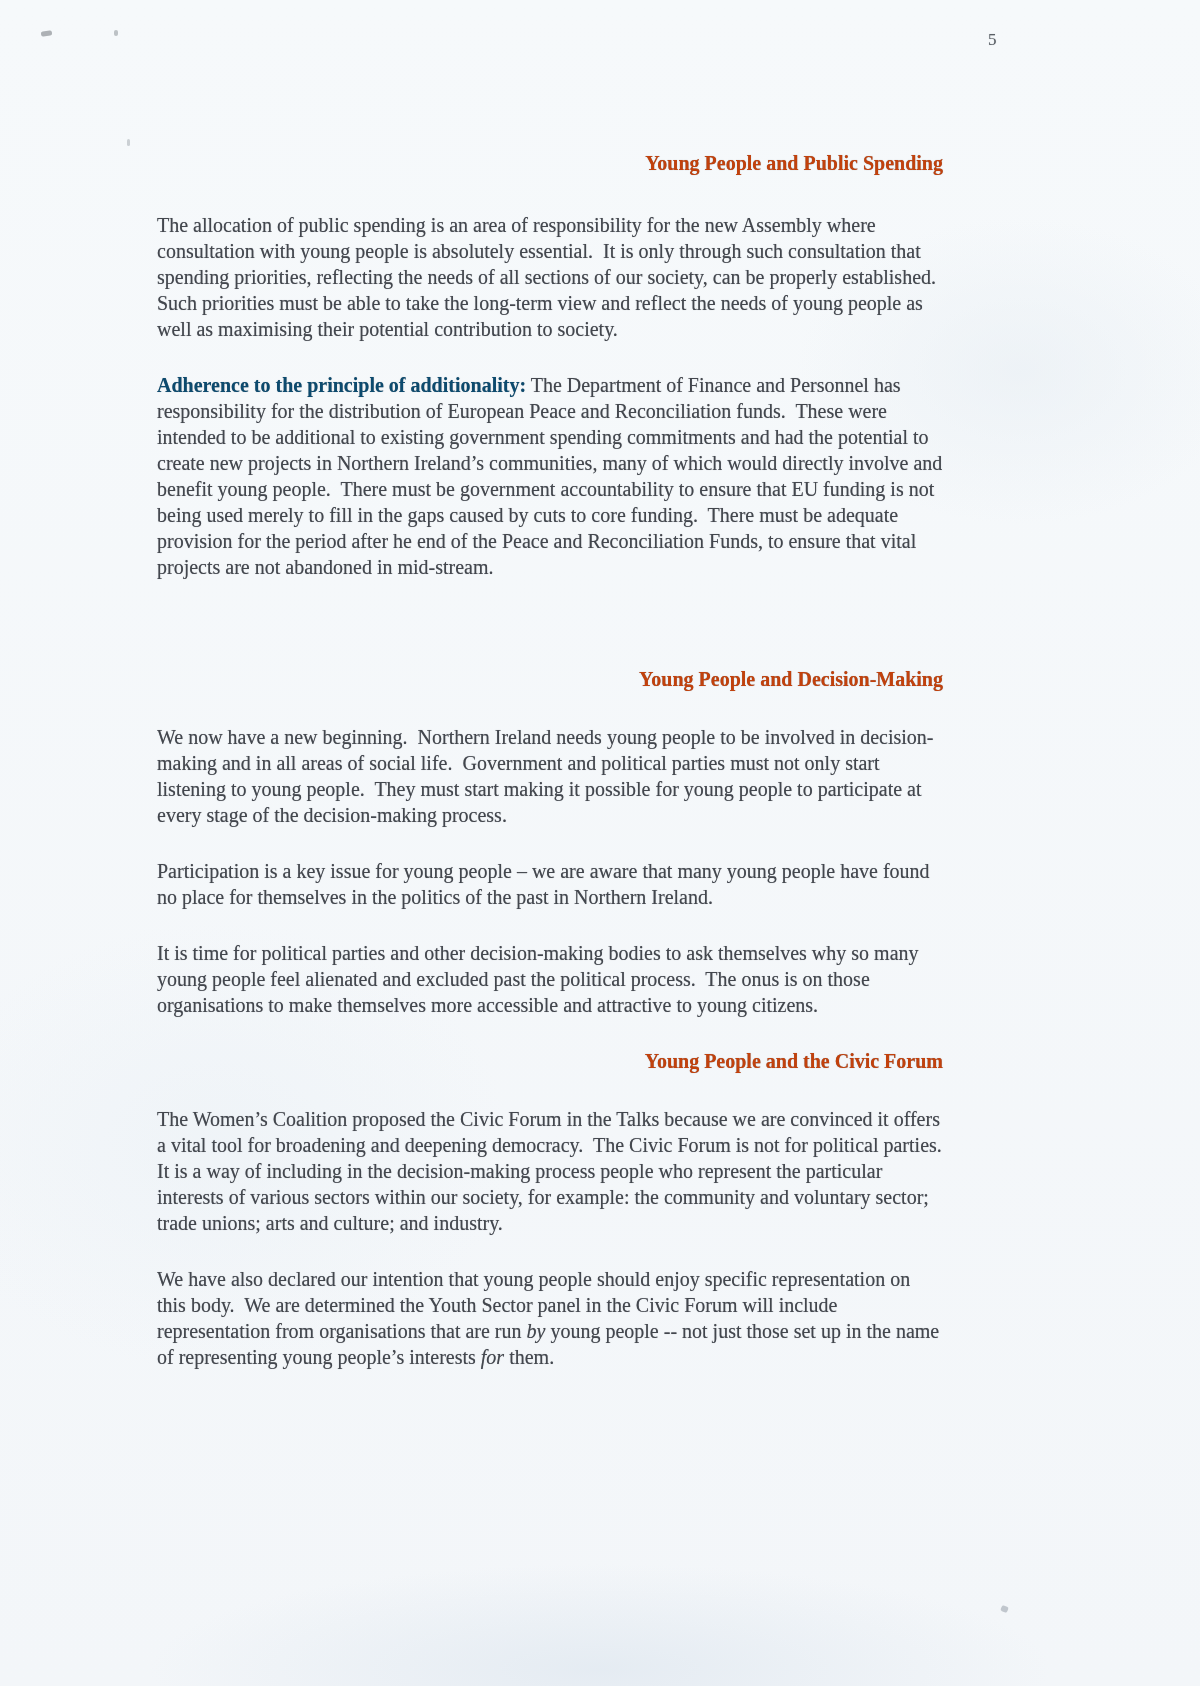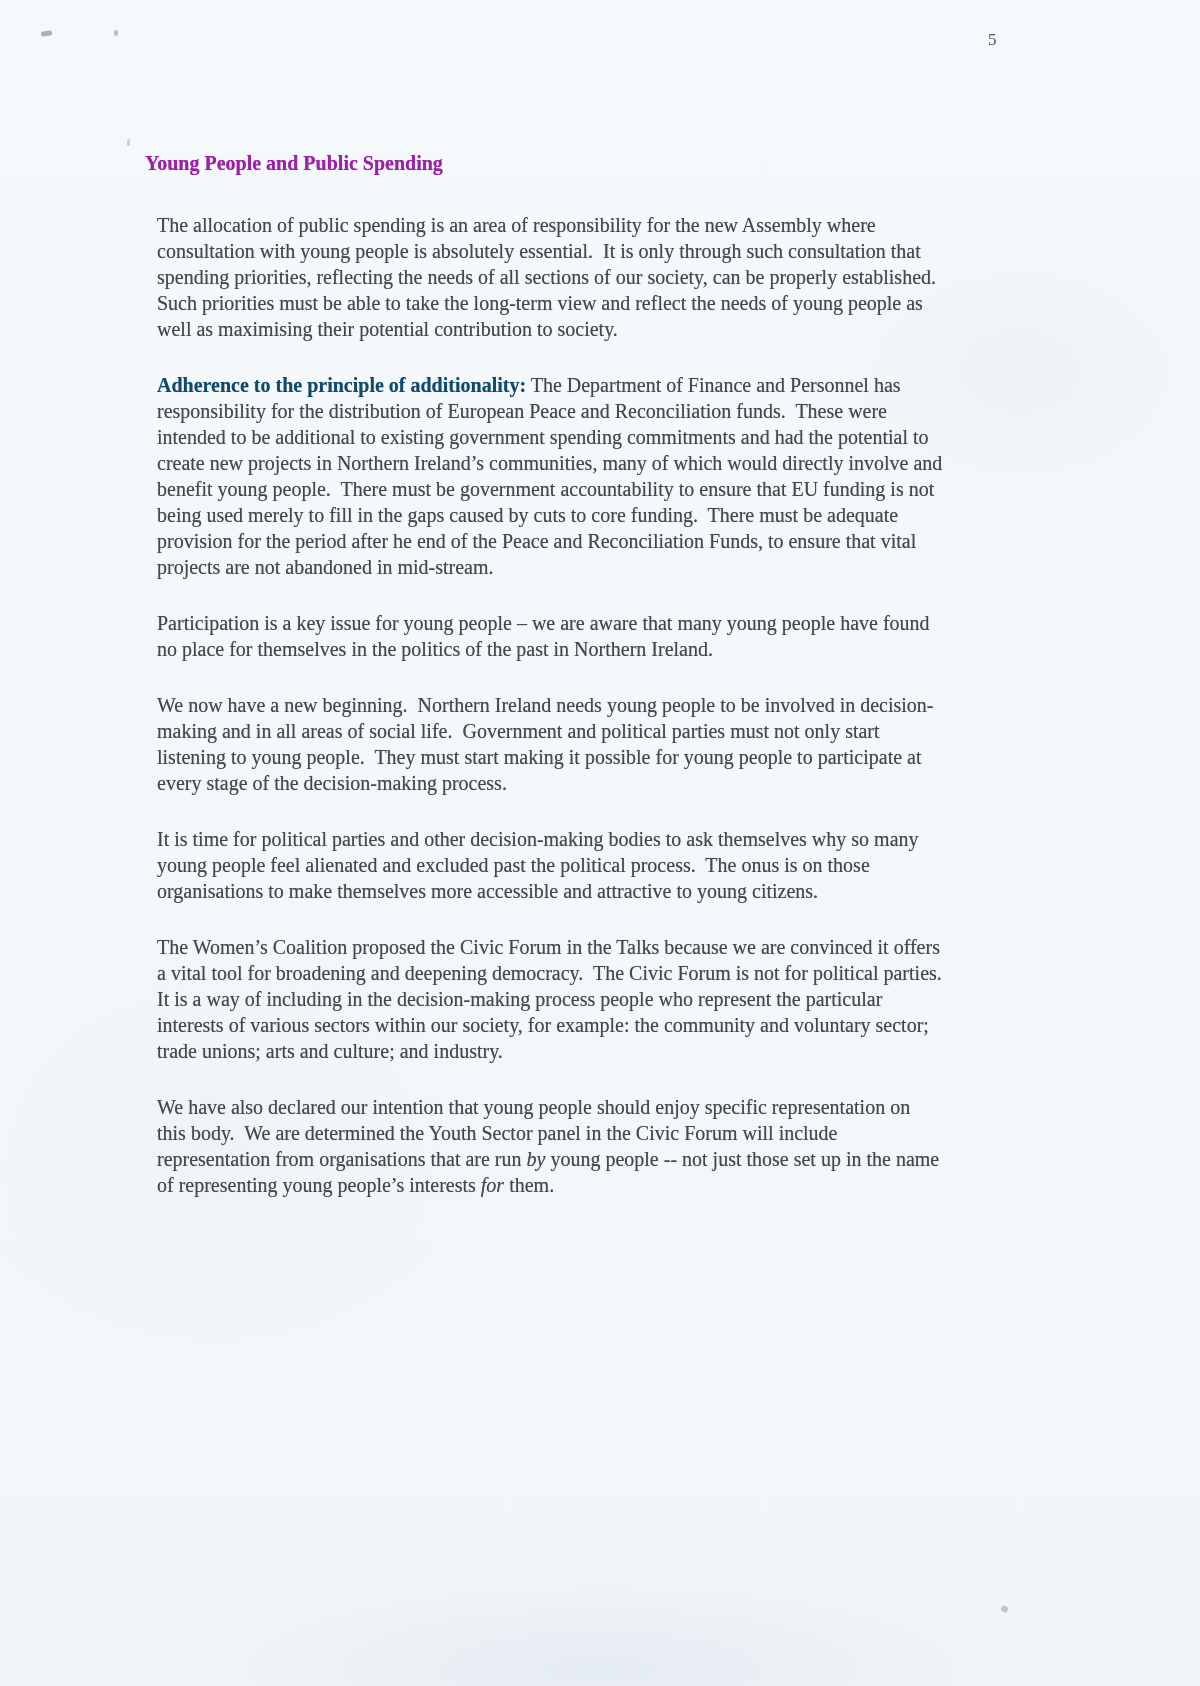--- a/index.html
+++ b/index.html
@@ -32,22 +32,22 @@
     text-shadow: 0 0 0.7px rgba(67,71,78,.55);
   }
   .content p {
     margin: 0 0 30px 12px;
     white-space: pre-wrap;
   }
   h2.sec-heading {
     font-size: 20px;
     line-height: 26px;
     font-weight: bold;
-    text-align: left;
-    color: #a21caf;
+    text-align: right;
+    color: #c2410c;
     margin: 0 0 32px 0;
     text-shadow: 0 0 0.7px rgba(50,54,60,.6);
   }
   h2.sec-heading.first { margin: 0 0 36px 0; }
   h2.sec-heading.gap-large { margin-top: 86px; }
   h2.sec-heading.gap-none { margin-top: 22px; }
   strong.lead { font-weight: bold; color: #0c4a6e; }
   em.hand { }
   .speck {
     position: absolute;
@@ -71,23 +71,25 @@
 
 <div class="content">
 
   <section>
     <h2 class="sec-heading first">Young People and Public Spending</h2>
     <p>The allocation of public spending is an area of responsibility for the new Assembly where consultation with young people is absolutely essential.  It is only through such consultation that spending priorities, reflecting the needs of all sections of our society, can be properly established.  Such priorities must be able to take the long-term view and reflect the needs of young people as well as maximising their potential contribution to society.</p>
     <p><strong class="lead">Adherence to the principle of additionality:</strong><span> The Department of Finance and Personnel has responsibility for the distribution of European Peace and Reconciliation funds.  These were intended to be additional to existing government spending commitments and had the potential to create new projects in Northern Ireland’s communities, many of which would directly involve and benefit young people.  There must be government accountability to ensure that EU funding is not being used merely to fill in the gaps caused by cuts to core funding.  There must be adequate provision for the period after he end of the Peace and Reconciliation Funds, to ensure that vital projects are not abandoned in mid-stream.</span></p>
   </section>
 
   <section>
+    <h2 class="sec-heading gap-large">Young People and Decision-Making</h2>
+    <p>We now have a new beginning.  Northern Ireland needs young people to be involved in decision-making and in all areas of social life.  Government and political parties must not only start listening to young people.  They must start making it possible for young people to participate at every stage of the decision-making process.</p>
     <p>Participation is a key issue for young people – we are aware that many young people have found no place for themselves in the politics of the past in Northern Ireland.</p>
-    <p>We now have a new beginning.  Northern Ireland needs young people to be involved in decision-making and in all areas of social life.  Government and political parties must not only start listening to young people.  They must start making it possible for young people to participate at every stage of the decision-making process.</p>
     <p>It is time for political parties and other decision-making bodies to ask themselves why so many young people feel alienated and excluded past the political process.  The onus is on those organisations to make themselves more accessible and attractive to young citizens.</p>
   </section>
 
   <section>
+    <h2 class="sec-heading gap-none">Young People and the Civic Forum</h2>
     <p>The Women’s Coalition proposed the Civic Forum in the Talks because we are convinced it offers a vital tool for broadening and deepening democracy.  The Civic Forum is not for political parties.  It is a way of including in the decision-making process people who represent the particular interests of various sectors within our society, for example: the community and voluntary sector; trade unions; arts and culture; and industry.</p>
     <p><span>We have also declared our intention that young people should enjoy specific representation on this body.  We are determined the Youth Sector panel in the Civic Forum will include representation from organisations that are run </span><em class="hand">by</em><span> young people -- not just those set up in the name of representing young people’s interests </span><em class="hand">for</em><span> them.</span></p>
   </section>
 
 </div>
 
 </body></html>

